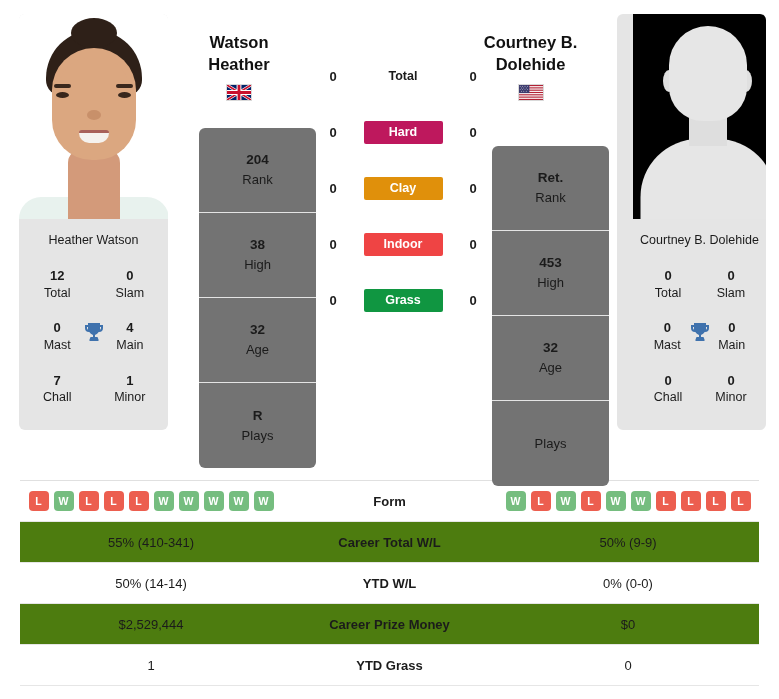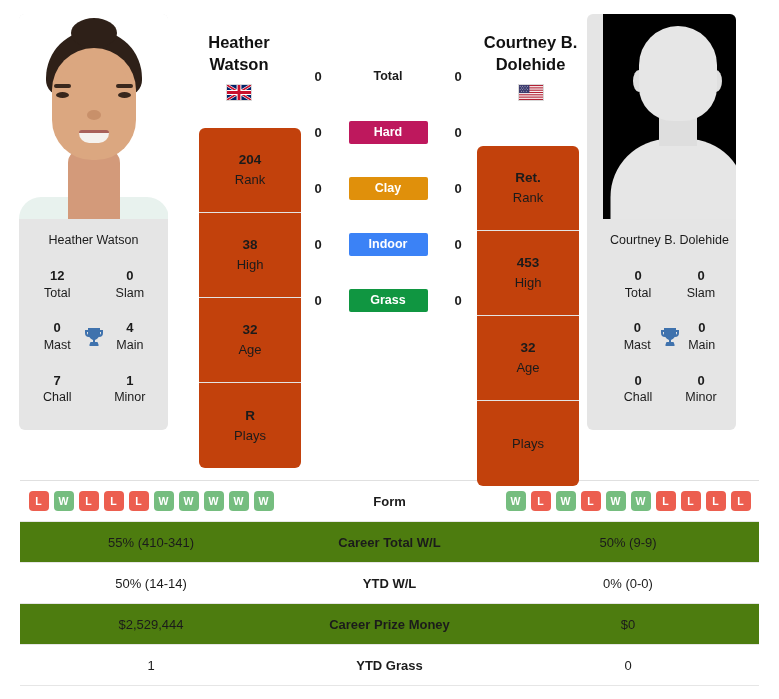--- a/index.html
+++ b/index.html
@@ -108,33 +108,33 @@
   .photo-name {
     text-align: center;
     font-size: 12.5px;
     padding: 14px 3px 12px;
     color: #1b1b1b;
     white-space: nowrap;
   }
 
   .stat-grid { padding: 0 4px 14px; }
   .stat-row {
-    display: flex; align-items: center; justify-content: space-between;
+    display: flex; justify-content: space-between;
     padding: 8px 10px 10px; position: relative;
   }
   .stat-cell { text-align: center; width: 52px; }
   .stat-val { font-size: 13px; font-weight: bold; line-height: 1.35; }
   .stat-lbl { font-size: 12.5px; line-height: 1.35; }
   .trophy { width: 26px; height: 26px; display:flex; align-items:center; justify-content:center; }
   .trophy svg { width: 24px; height: 24px; }
 
   
   .rank-card {
-    width: 102px;
-    background: #c2410c;
+    width: 117px;
+    background: #737373;
     border-radius: 6px;
     overflow: hidden;
   }
   .rank-card.left  { margin-left: 31px; margin-top: 128px; }
   .rank-card.right { margin-left: 0; margin-top: 146px; }
   .rank-cell {
     height: 85px;
     display: flex; flex-direction: column;
     align-items: center; justify-content: center;
     border-bottom: 1px solid #e4e4e4;
@@ -292,21 +292,21 @@
         <div class="surf-pill" style="background:#be185d">Hard</div>
         <div class="surf-num">0</div>
       </div>
       <div class="surface-row">
         <div class="surf-num">0</div>
         <div class="surf-pill" style="background:#e0900b">Clay</div>
         <div class="surf-num">0</div>
       </div>
       <div class="surface-row">
         <div class="surf-num">0</div>
-        <div class="surf-pill" style="background:#3b82f6">Indoor</div>
+        <div class="surf-pill" style="background:#ef4444">Indoor</div>
         <div class="surf-num">0</div>
       </div>
       <div class="surface-row">
         <div class="surf-num">0</div>
         <div class="surf-pill" style="background:#109641">Grass</div>
         <div class="surf-num">0</div>
       </div>
     </div>
 
     <div class="rank-card right" style="margin-left:8px">
@@ -373,22 +373,22 @@
           <div class="stat-cell">
             <div class="stat-val">0</div>
             <div class="stat-lbl">Minor</div>
           </div>
         </div>
       </div>
     </div>
   </div>
 
   <div class="name-hdr left">
+    <div>Watson</div>
     <div>Heather</div>
-    <div>Watson</div>
     <span class="flag">
       <svg viewBox="0 0 60 36" preserveAspectRatio="none">
         <rect width="60" height="36" fill="#012169"></rect>
         <path d="M0,0 L60,36 M60,0 L0,36" stroke="#fff" stroke-width="7"></path>
         <path d="M0,0 L60,36 M60,0 L0,36" stroke="#C8102E" stroke-width="4"></path>
         <path d="M30,0 V36 M0,18 H60" stroke="#fff" stroke-width="12"></path>
         <path d="M30,0 V36 M0,18 H60" stroke="#C8102E" stroke-width="7"></path>
       </svg>
     </span>
   </div>

